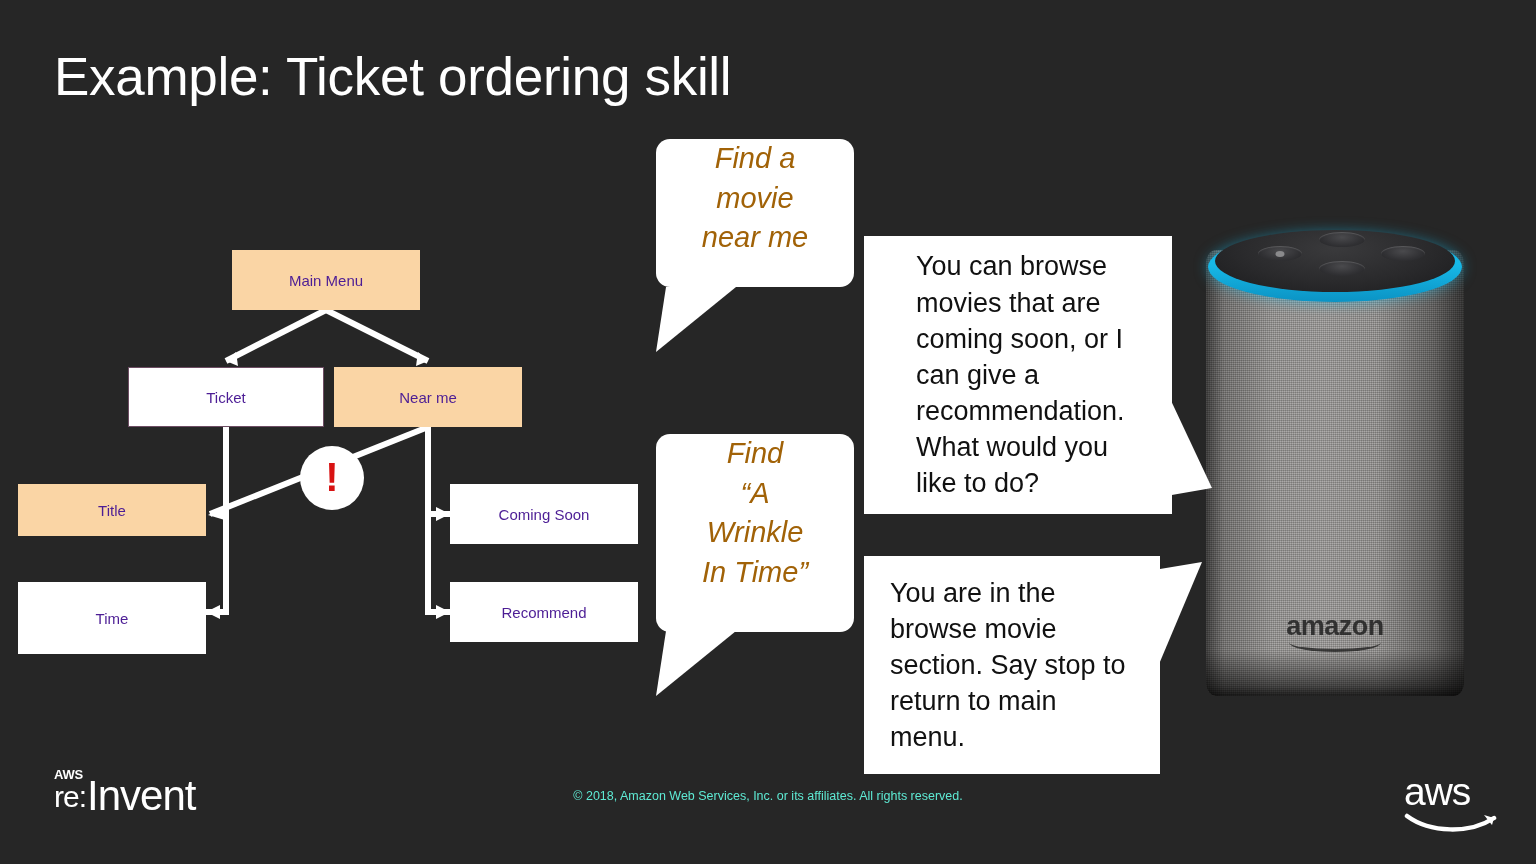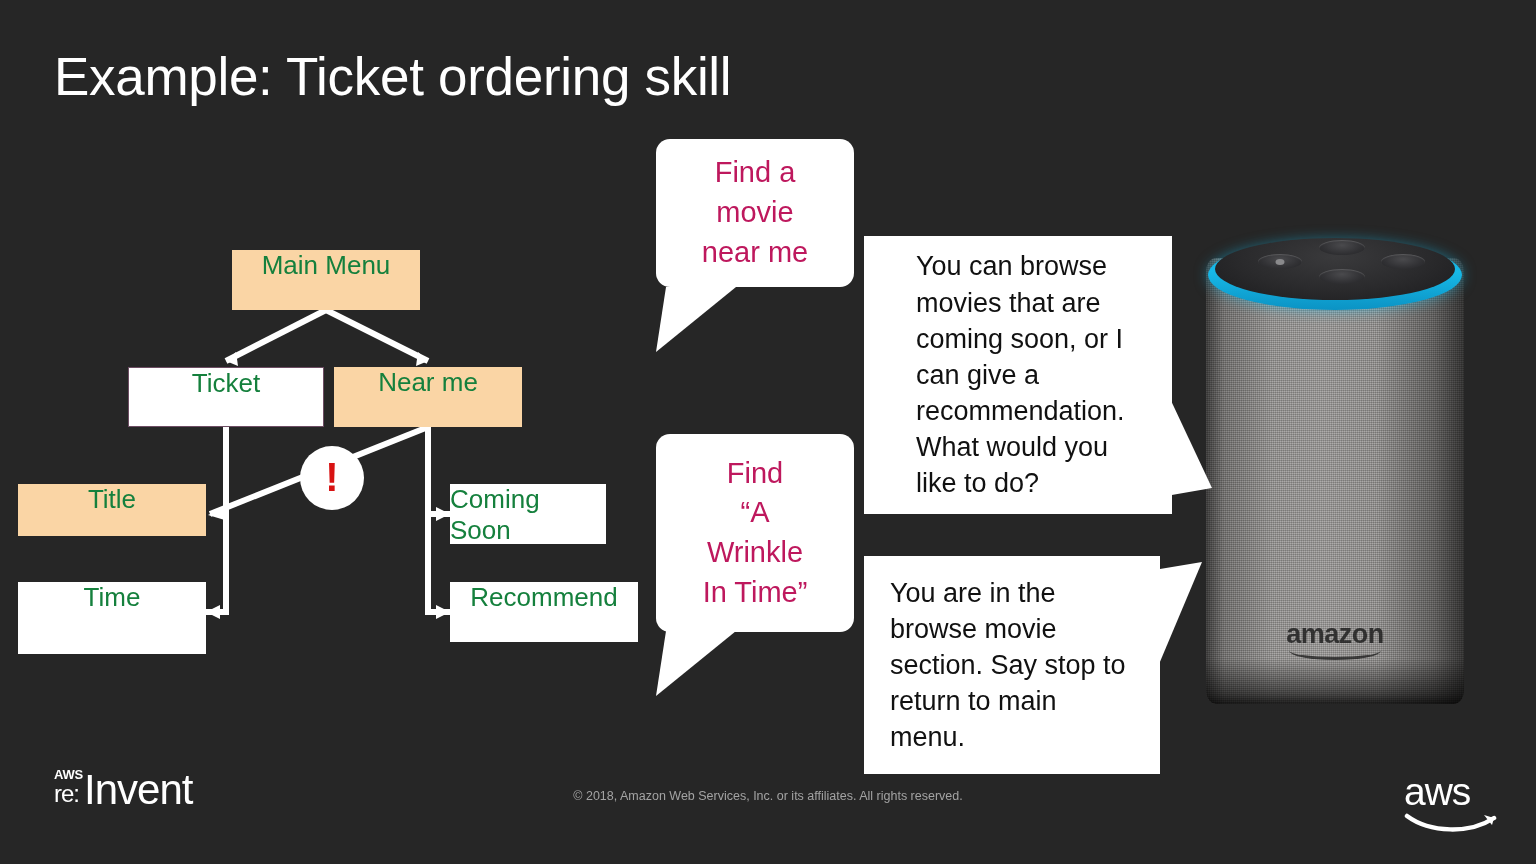--- a/index.html
+++ b/index.html
@@ -40,36 +40,37 @@
   .flow-svg {
     position: absolute;
     left: 0;
     top: 0;
     width: 700px;
     height: 700px;
   }
   .node {
     position: absolute;
     display: flex;
+    align-items: center;
     justify-content: center;
-    font-size: 26px;
-    color: #15803d;
+    font-size: 15px;
+    color: #4c1d95;
     box-sizing: border-box;
     z-index: 3;
   }
   .node.peach { background: #fad5a5; }
   .node.white { background: #ffffff; }
   .node.bordered { border: 1.5px solid #6d4d63; }
 
   #node-main-menu   { left: 232px; top: 250px; width: 188px; height: 60px; }
   #node-search      { left: 128px; top: 367px; width: 196px; height: 60px; }
   #node-near-me     { left: 334px; top: 367px; width: 188px; height: 60px; }
   #node-title       { left: 18px;  top: 484px; width: 188px; height: 52px; }
   #node-time        { left: 18px;  top: 582px; width: 188px; height: 72px; }
-  #node-coming-soon { left: 450px; top: 484px; width: 156px; height: 60px; }
+  #node-coming-soon { left: 450px; top: 484px; width: 188px; height: 60px; }
   #node-recommend   { left: 450px; top: 582px; width: 188px; height: 60px; }
 
   .alert-badge {
     position: absolute;
     left: 300px;
     top: 446px;
     width: 64px;
     height: 64px;
     border-radius: 50%;
     background: #ffffff;
@@ -84,27 +85,28 @@
     font-weight: 700;
     line-height: 1;
     margin-top: -2px;
   }
 
   
   .bubble-user {
     position: absolute;
     background: #ffffff;
     border-radius: 14px;
-    color: #be185d;
+    color: #a16207;
     text-align: center;
     box-sizing: border-box;
     z-index: 4;
     display: flex;
-    align-items: center;
+    align-items: flex-start;
     justify-content: center;
+    font-style: italic;
   }
   .bubble-user .txt {
     font-size: 29px;
     line-height: 1.37;
     white-space: pre-line;
     padding: 0 14px;
   }
   #bubble-find-movie   { left: 656px; top: 139px; width: 198px; height: 148px; }
   #bubble-find-wrinkle { left: 656px; top: 434px; width: 198px; height: 198px; }
 
@@ -133,21 +135,21 @@
   }
   #bubble-browse-movies { left: 864px; top: 236px; width: 308px; height: 278px; padding-left: 26px; }
   #bubble-browse-movies .txt { text-align: left; }
   #bubble-browse-section { left: 864px; top: 556px; width: 296px; height: 218px; }
   #bubble-browse-section .txt { }
 
   
   .echo {
     position: absolute;
     left: 1206px;
-    top: 240px;
+    top: 232px;
     width: 258px;
     height: 472px;
     z-index: 2;
   }
   .echo-body {
     position: absolute;
     left: 0;
     top: 18px;
     width: 258px;
     height: 446px;
@@ -259,39 +261,39 @@
     line-height: 1;
     margin-right: 1px;
     padding-bottom: 4px;
   }
   .reinvent-aws {
     font-size: 13px;
     font-weight: 700;
     letter-spacing: -0.2px;
   }
   .reinvent-re {
-    font-size: 24px;
+    font-size: 30px;
     font-weight: 300;
     letter-spacing: -1px;
     margin-top: 1px;
   }
   .reinvent-invent {
     font-size: 42px;
     font-weight: 300;
     line-height: .92;
     letter-spacing: -1px;
   }
 
   .copyright {
     position: absolute;
     left: 0;
     top: 789px;
     width: 1536px;
     text-align: center;
-    color: #a3a3a3;
+    color: #5eead4;
     font-size: 12.5px;
   }
 
   .aws-logo {
     position: absolute;
     left: 1404px;
     top: 772px;
     width: 96px;
     height: 60px;
     color: #ffffff;

